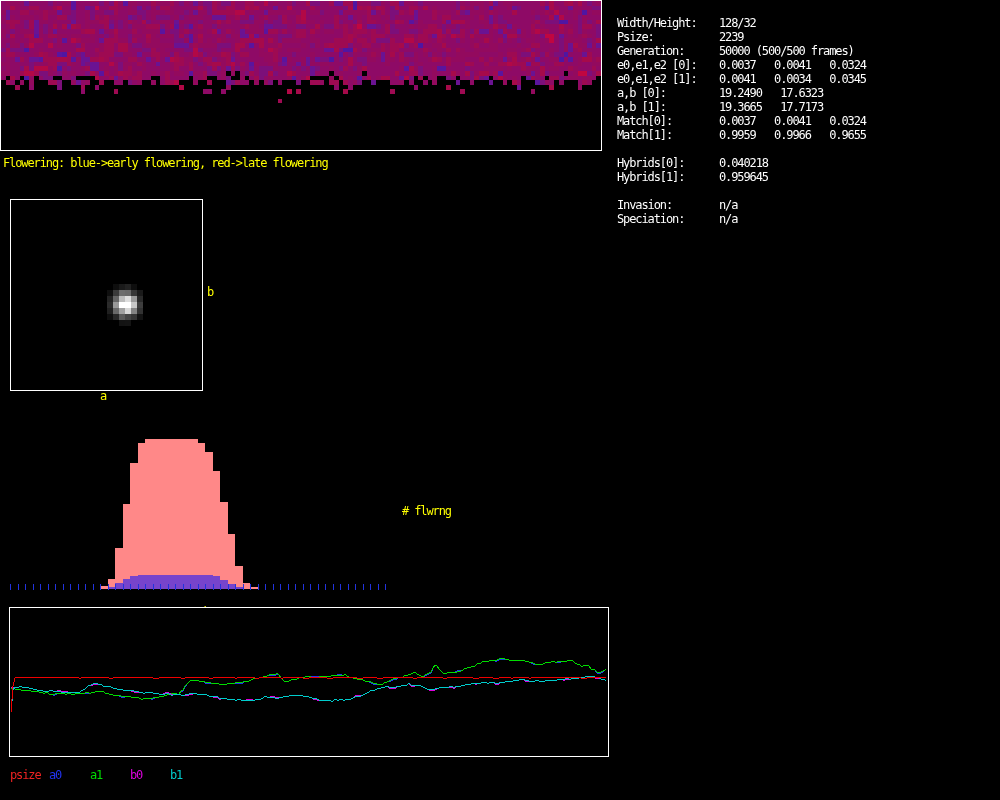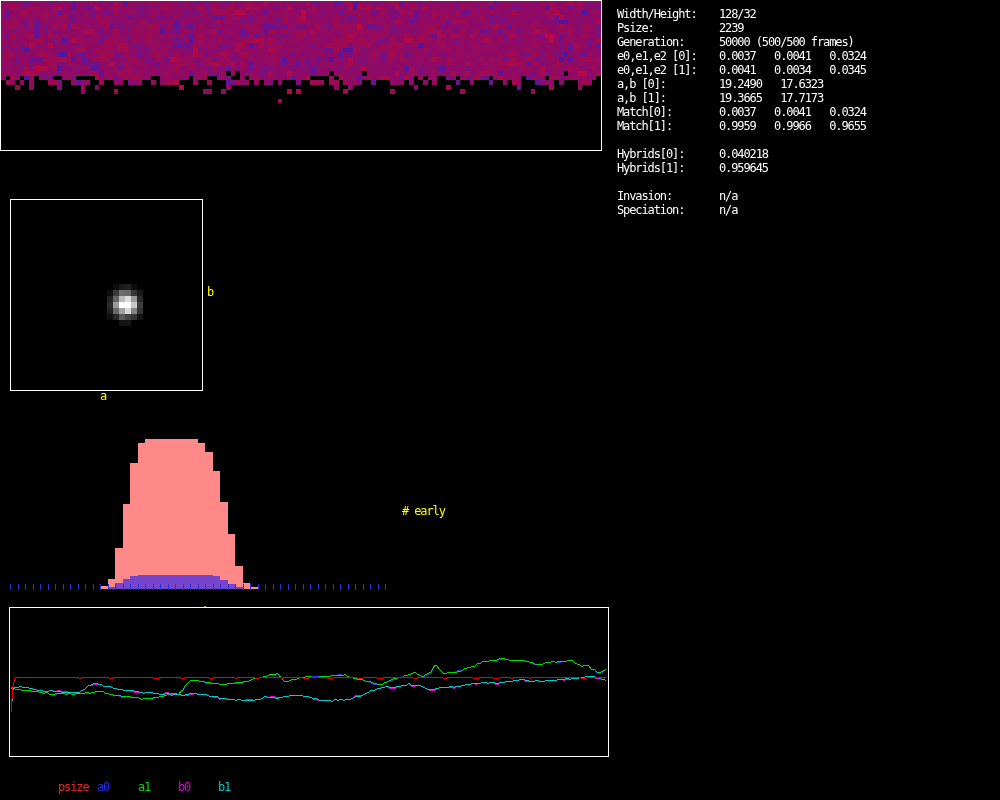--- a/index.html
+++ b/index.html
@@ -16,22 +16,22 @@
   #pop-panel   { left:0px;  top:0px;   width:600px; height:149px; }
   #scatter-panel { left:10px; top:199px; width:191px; height:190px; }
   #ts-panel    { left:9px;  top:607px; width:598px; height:148px; }
   #flowering-caption { left:3px; top:157px; }
   #axis-b { left:207px; top:286px; }
   #axis-a { left:100px; top:390px; }
   #flwrng-label { left:402px; top:505px; }
   #week-label { left:185px; top:606px; }
   #hist-svg { left:0px; top:430px; }
   #legend { left:0px; top:765px; width:300px; height:14px; }
-  .legend-item { position:absolute; top:16px;margin-left:48px; }
-  #stats { left:617px; top:8px; width:380px; }
+  .legend-item { position:absolute; top:4px; }
+  #stats { left:617px; top:17px; width:380px; }
   .stats-row { position:relative; height:14px; }
   .stats-label { position:absolute; left:0; color:#ffffff; }
   .stats-value { position:absolute; left:102px; color:#ffffff; }
   svg { display:block; }
 </style>
 </head>
 <body>
 
 <div class="screen">
 
@@ -2263,20 +2263,21 @@
         <rect x="285.9375" y="88.46875" width="4.7375" height="4.70625" fill="#b20846"></rect>
         <rect x="295.3125" y="88.46875" width="4.7375" height="4.70625" fill="#a60a4a"></rect>
         <rect x="342.1875" y="88.46875" width="4.7375" height="4.70625" fill="#a60a4a"></rect>
         <rect x="389.0625" y="88.46875" width="4.7375" height="4.70625" fill="#9e0a52"></rect>
         <rect x="459.375" y="88.46875" width="4.7375" height="4.70625" fill="#9e0a52"></rect>
         <rect x="529.6875" y="88.46875" width="4.7375" height="4.70625" fill="#930a5e"></rect>
         <rect x="276.5625" y="97.78125" width="4.6875" height="4.65625" fill="#9e0a52"></rect>
       </svg>
   </div>
 
+  <div class="abs mono" id="flowering-caption">Flowering: blue-&gt;early flowering, red-&gt;late flowering</div>
 
   <div class="panel" id="scatter-panel">
     <svg id="scatter-svg" width="189" height="188" shape-rendering="crispEdges">
         <rect x="102" y="84" width="6" height="6" fill="rgb(14,14,14)"></rect>
         <rect x="108" y="84" width="6" height="6" fill="rgb(26,26,26)"></rect>
         <rect x="114" y="84" width="6" height="6" fill="rgb(30,30,30)"></rect>
         <rect x="120" y="84" width="6" height="6" fill="rgb(14,14,14)"></rect>
         <rect x="96" y="90" width="6" height="6" fill="rgb(15,15,15)"></rect>
         <rect x="102" y="90" width="6" height="6" fill="rgb(58,58,58)"></rect>
         <rect x="108" y="90" width="6" height="6" fill="rgb(108,108,108)"></rect>
@@ -2400,21 +2401,21 @@
       <rect x="325" y="154" width="1" height="6" fill="#2233dd"></rect>
       <rect x="333" y="154" width="1" height="6" fill="#2233dd"></rect>
       <rect x="340" y="154" width="1" height="6" fill="#2233dd"></rect>
       <rect x="348" y="154" width="1" height="6" fill="#2233dd"></rect>
       <rect x="355" y="154" width="1" height="6" fill="#2233dd"></rect>
       <rect x="363" y="154" width="1" height="6" fill="#2233dd"></rect>
       <rect x="370" y="154" width="1" height="6" fill="#2233dd"></rect>
       <rect x="378" y="154" width="1" height="6" fill="#2233dd"></rect>
       <rect x="385" y="154" width="1" height="6" fill="#2233dd"></rect>
     </svg>
-  <div class="abs mono" id="flwrng-label"># early</div>
+  <div class="abs mono" id="flwrng-label"># flwrng</div>
   <div class="abs mono" id="week-label">week</div>
 
   <div class="panel" id="ts-panel">
     <svg id="ts-svg" width="596" height="146" shape-rendering="crispEdges">
         <polyline points="1,80 3,80 5,81 7,81 9,81 11,82 13,82 15,82 17,82 19,82 21,83 23,83 25,84 27,83 29,84 31,84 33,85 35,85 37,84 39,86 41,86 43,87 45,87 47,86 49,85 51,86 53,85 55,86 57,86 59,85 61,86 63,86 65,86 67,85 69,85 71,85 73,85 75,86 77,85 79,85 81,85 83,84 85,84 87,83 89,83 91,83 93,83 95,85 97,85 99,86 101,86 103,87 105,87 107,87 109,88 111,89 113,89 115,89 117,88 119,88 121,89 123,90 125,89 127,89 129,90 131,91 133,91 135,90 137,90 139,90 141,91 143,91 145,90 147,89 149,89 151,88 153,89 155,87 157,87 159,86 161,86 163,85 165,85 167,86 169,86 171,83 173,83 175,79 177,76 179,74 181,72 183,72 185,73 187,72 189,73 191,74 193,73 195,75 197,75 199,75 201,75 203,75 205,75 207,75 209,76 211,76 213,76 215,76 217,76 219,75 221,75 223,76 225,75 227,75 229,75 231,75 233,75 235,73 237,73 239,73 241,72 243,71 245,70 247,70 249,70 251,69 253,69 255,68 257,68 259,67 261,67 263,67 265,68 267,66 269,67 271,70 273,72 275,74 277,73 279,73 281,72 283,71 285,71 287,71 289,70 291,69 293,69 295,69 297,68 299,68 301,68 303,68 305,68 307,68 309,68 311,68 313,68 315,68 317,69 319,68 321,68 323,67 325,67 327,67 329,66 331,66 333,68 335,66 337,68 339,69 341,69 343,70 345,70 347,71 349,71 351,71 353,72 355,73 357,73 359,74 361,75 363,76 365,76 367,76 369,76 371,77 373,76 375,74 377,74 379,73 381,73 383,72 385,71 387,71 389,69 391,69 393,69 395,67 397,68 399,66 401,66 403,65 405,64 407,66 409,67 411,68 413,70 415,68 417,67 419,66 421,65 423,60 425,57 427,58 429,61 431,63 433,65 435,65 437,65 439,64 441,64 443,64 445,64 447,63 449,62 451,63 453,62 455,60 457,60 459,59 461,59 463,58 465,58 467,56 469,55 471,55 473,53 475,53 477,53 479,53 481,52 483,52 485,53 487,53 489,52 491,51 493,51 495,51 497,51 499,52 501,52 503,52 505,53 507,52 509,52 511,53 513,52 515,53 517,53 519,54 521,55 523,56 525,57 527,56 529,56 531,56 533,56 535,55 537,54 539,54 541,54 543,53 545,54 547,54 549,54 551,54 553,53 555,53 557,53 559,52 561,52 563,53 565,55 567,56 569,56 571,58 573,58 575,57 577,57 579,58 581,61 583,61 585,62 587,65 589,65 591,65 593,64 595,62 597,61" fill="none" stroke="#2233ee" stroke-width="1"></polyline>
         <polyline points="1,79 3,79 5,79 7,80 9,79 11,78 13,80 15,79 17,79 19,80 21,80 23,81 25,81 27,82 29,82 31,82 33,83 35,83 37,83 39,83 41,82 43,83 45,83 47,83 49,82 51,83 53,83 55,83 57,83 59,85 61,84 63,84 65,84 67,84 69,85 71,83 73,82 75,81 77,79 79,77 81,77 83,77 85,76 87,76 89,77 91,76 93,78 95,78 97,78 99,78 101,79 103,80 105,80 107,81 109,81 111,81 113,82 115,82 117,82 119,82 121,83 123,83 125,85 127,84 129,85 131,84 133,85 135,85 137,84 139,84 141,84 143,85 145,85 147,85 149,86 151,86 153,86 155,85 157,84 159,85 161,86 163,86 165,86 167,87 169,86 171,87 173,87 175,87 177,87 179,87 181,86 183,86 185,85 187,86 189,86 191,86 193,86 195,86 197,87 199,88 201,88 203,89 205,90 207,89 209,91 211,91 213,90 215,90 217,91 219,91 221,91 223,91 225,92 227,92 229,91 231,92 233,92 235,93 237,91 239,91 241,91 243,92 245,92 247,91 249,91 251,91 253,90 255,88 257,89 259,90 261,88 263,88 265,89 267,89 269,89 271,89 273,89 275,88 277,88 279,88 281,87 283,88 285,87 287,88 289,87 291,87 293,88 295,88 297,88 299,89 301,89 303,91 305,91 307,92 309,92 311,93 313,92 315,93 317,92 319,92 321,93 323,93 325,91 327,92 329,92 331,91 333,92 335,92 337,91 339,91 341,91 343,90 345,88 347,87 349,87 351,87 353,87 355,86 357,85 359,84 361,82 363,82 365,82 367,81 369,80 371,80 373,79 375,79 377,78 379,80 381,80 383,80 385,81 387,79 389,78 391,78 393,77 395,77 397,77 399,75 401,78 403,78 405,78 407,77 409,77 411,78 413,79 415,80 417,81 419,82 421,82 423,82 425,82 427,81 429,80 431,79 433,79 435,79 437,79 439,79 441,79 443,80 445,80 447,78 449,79 451,78 453,77 455,77 457,76 459,76 461,76 463,75 465,76 467,76 469,75 471,75 473,74 475,74 477,75 479,75 481,74 483,74 485,76 487,76 489,76 491,74 493,74 495,74 497,73 499,73 501,74 503,73 505,72 507,72 509,72 511,71 513,71 515,73 517,73 519,74 521,73 523,73 525,73 527,72 529,73 531,73 533,73 535,73 537,72 539,72 541,72 543,72 545,72 547,72 549,71 551,71 553,72 555,72 557,71 559,72 561,71 563,70 565,70 567,70 569,70 571,69 573,69 575,69 577,68 579,68 581,70 583,69 585,70 587,70 589,70 591,71 593,71 595,72 597,72" fill="none" stroke="#dd00dd" stroke-width="1"></polyline>
         <polyline points="1,80 3,80 5,81 7,81 9,81 11,82 13,82 15,82 17,82 19,82 21,83 23,83 25,84 27,83 29,84 31,84 33,85 35,85 37,84 39,86 41,86 43,86 45,86 47,85 49,85 51,86 53,85 55,86 57,86 59,85 61,86 63,86 65,86 67,85 69,85 71,85 73,85 75,85 77,84 79,85 81,85 83,84 85,84 87,83 89,83 91,83 93,83 95,85 97,85 99,86 101,86 103,87 105,87 107,87 109,87 111,88 113,88 115,89 117,88 119,88 121,89 123,90 125,89 127,89 129,90 131,91 133,91 135,90 137,90 139,90 141,90 143,90 145,89 147,89 149,89 151,88 153,89 155,87 157,87 159,86 161,86 163,85 165,85 167,86 169,86 171,83 173,82 175,78 177,76 179,74 181,72 183,72 185,73 187,72 189,73 191,74 193,73 195,74 197,74 199,74 201,75 203,75 205,75 207,75 209,76 211,76 213,76 215,76 217,76 219,75 221,75 223,76 225,75 227,74 229,74 231,74 233,74 235,73 237,73 239,73 241,72 243,71 245,70 247,70 249,70 251,69 253,69 255,68 257,68 259,67 261,66 263,66 265,67 267,65 269,67 271,70 273,72 275,74 277,73 279,73 281,72 283,71 285,71 287,71 289,70 291,69 293,69 295,69 297,68 299,68 301,69 303,69 305,69 307,69 309,69 311,68 313,68 315,68 317,69 319,68 321,68 323,67 325,67 327,67 329,67 331,67 333,68 335,66 337,68 339,69 341,69 343,70 345,70 347,71 349,71 351,71 353,72 355,73 357,73 359,73 361,74 363,75 365,75 367,76 369,76 371,77 373,76 375,74 377,74 379,73 381,72 383,71 385,70 387,70 389,69 391,69 393,69 395,67 397,68 399,66 401,66 403,65 405,64 407,66 409,67 411,68 413,69 415,67 417,66 419,65 421,64 423,60 425,57 427,58 429,61 431,63 433,65 435,65 437,65 439,64 441,64 443,64 445,64 447,64 449,63 451,63 453,62 455,60 457,60 459,59 461,59 463,58 465,58 467,56 469,55 471,55 473,53 475,53 477,53 479,53 481,52 483,52 485,52 487,52 489,51 491,50 493,50 495,51 497,51 499,52 501,52 503,52 505,53 507,52 509,52 511,53 513,52 515,53 517,53 519,54 521,54 523,55 525,56 527,56 529,56 531,56 533,56 535,55 537,54 539,54 541,54 543,53 545,54 547,54 549,53 551,53 553,53 555,53 557,53 559,52 561,52 563,53 565,55 567,56 569,56 571,58 573,58 575,57 577,57 579,58 581,61 583,61 585,62 587,64 589,64 591,64 593,63 595,62 597,61" fill="none" stroke="#00dd00" stroke-width="1"></polyline>
         <polyline points="1,104 3,82 5,79 7,80 9,79 11,78 13,80 15,79 17,79 19,80 21,80 23,81 25,81 27,82 29,82 31,82 33,83 35,83 37,83 39,83 41,82 43,83 45,83 47,83 49,83 51,84 53,84 55,84 57,84 59,85 61,84 63,84 65,84 67,84 69,85 71,83 73,82 75,81 77,79 79,77 81,77 83,76 85,75 87,75 89,77 91,76 93,78 95,78 97,78 99,78 101,79 103,80 105,80 107,81 109,81 111,81 113,82 115,82 117,82 119,82 121,82 123,82 125,84 127,83 129,84 131,84 133,85 135,85 137,84 139,84 141,84 143,85 145,85 147,85 149,86 151,86 153,86 155,86 157,85 159,86 161,87 163,87 165,86 167,87 169,86 171,87 173,87 175,87 177,86 179,86 181,85 183,85 185,85 187,86 189,86 191,86 193,86 195,86 197,87 199,88 201,88 203,88 205,89 207,88 209,90 211,90 213,90 215,90 217,91 219,91 221,91 223,91 225,92 227,92 229,91 231,92 233,92 235,93 237,92 239,92 241,92 243,93 245,92 247,91 249,91 251,91 253,90 255,88 257,89 259,90 261,89 263,89 265,90 267,90 269,90 271,89 273,89 275,88 277,88 279,88 281,87 283,88 285,87 287,88 289,87 291,87 293,88 295,88 297,88 299,89 301,89 303,91 305,90 307,91 309,92 311,93 313,92 315,93 317,92 319,92 321,93 323,93 325,91 327,92 329,92 331,91 333,92 335,92 337,91 339,91 341,91 343,90 345,89 347,88 349,88 351,88 353,87 355,86 357,85 359,84 361,82 363,82 365,82 367,81 369,80 371,80 373,79 375,79 377,78 379,79 381,79 383,79 385,80 387,78 389,78 391,78 393,77 395,77 397,77 399,75 401,77 403,77 405,77 407,77 409,77 411,78 413,79 415,80 417,81 419,81 421,81 423,81 425,81 427,80 429,80 431,79 433,79 435,79 437,79 439,79 441,78 443,79 445,79 447,78 449,79 451,78 453,77 455,77 457,76 459,76 461,76 463,75 465,75 467,75 469,75 471,75 473,74 475,74 477,75 479,75 481,74 483,74 485,75 487,75 489,75 491,74 493,74 495,74 497,73 499,73 501,74 503,73 505,72 507,72 509,72 511,71 513,71 515,72 517,72 519,73 521,73 523,73 525,73 527,72 529,73 531,73 533,73 535,73 537,72 539,72 541,72 543,72 545,72 547,72 549,71 551,71 553,71 555,71 557,70 559,71 561,71 563,70 565,70 567,70 569,70 571,69 573,69 575,69 577,68 579,68 581,69 583,68 585,69 587,69 589,70 591,71 593,71 595,72 597,72" fill="none" stroke="#00cccc" stroke-width="1"></polyline>
         <polyline points="1,104 3,78 5,70 7,69 9,69 11,69 13,69 15,69 17,69 19,69 21,69 23,69 25,70 27,69 29,69 31,69 33,69 35,69 37,69 39,69 41,69 43,69 45,69 47,69 49,69 51,69 53,70 55,69 57,69 59,69 61,69 63,69 65,69 67,69 69,70 71,70 73,69 75,69 77,69 79,69 81,69 83,70 85,69 87,69 89,69 91,69 93,69 95,69 97,69 99,70 101,70 103,70 105,69 107,69 109,69 111,69 113,69 115,69 117,69 119,69 121,70 123,69 125,69 127,69 129,69 131,69 133,69 135,69 137,69 139,69 141,69 143,70 145,70 147,70 149,70 151,69 153,69 155,69 157,69 159,69 161,69 163,69 165,69 167,69 169,69 171,70 173,70 175,70 177,69 179,69 181,69 183,69 185,69 187,69 189,69 191,69 193,69 195,69 197,69 199,70 201,70 203,70 205,69 207,69 209,69 211,69 213,69 215,69 217,69 219,69 221,69 223,69 225,70 227,70 229,69 231,69 233,69 235,69 237,69 239,69 241,69 243,69 245,70 247,70 249,70 251,69 253,69 255,69 257,69 259,69 261,69 263,69 265,69 267,69 269,69 271,70 273,70 275,69 277,69 279,69 281,69 283,69 285,69 287,69 289,69 291,69 293,70 295,70 297,70 299,70 301,69 303,69 305,69 307,69 309,69 311,69 313,69 315,69 317,70 319,70 321,70 323,70 325,69 327,69 329,69 331,69 333,69 335,69 337,69 339,69 341,69 343,69 345,69 347,70 349,70 351,70 353,70 355,69 357,69 359,69 361,69 363,69 365,69 367,70 369,70 371,70 373,70 375,69 377,69 379,69 381,69 383,69 385,69 387,69 389,69 391,69 393,69 395,69 397,69 399,69 401,69 403,70 405,70 407,70 409,69 411,69 413,69 415,69 417,69 419,69 421,69 423,69 425,69 427,69 429,69 431,69 433,70 435,70 437,70 439,69 441,69 443,69 445,69 447,69 449,69 451,69 453,69 455,69 457,69 459,69 461,69 463,70 465,70 467,70 469,70 471,69 473,69 475,69 477,69 479,69 481,69 483,70 485,70 487,70 489,70 491,69 493,69 495,69 497,69 499,69 501,70 503,70 505,69 507,69 509,69 511,69 513,69 515,69 517,69 519,70 521,70 523,69 525,69 527,69 529,69 531,69 533,69 535,69 537,69 539,69 541,69 543,69 545,69 547,69 549,69 551,70 553,69 555,69 557,69 559,69 561,69 563,69 565,69 567,69 569,69 571,70 573,70 575,70 577,70 579,69 581,69 583,69 585,69 587,69 589,69 591,69 593,70 595,69 597,69" fill="none" stroke="#ee0000" stroke-width="1"></polyline>
       </svg>

